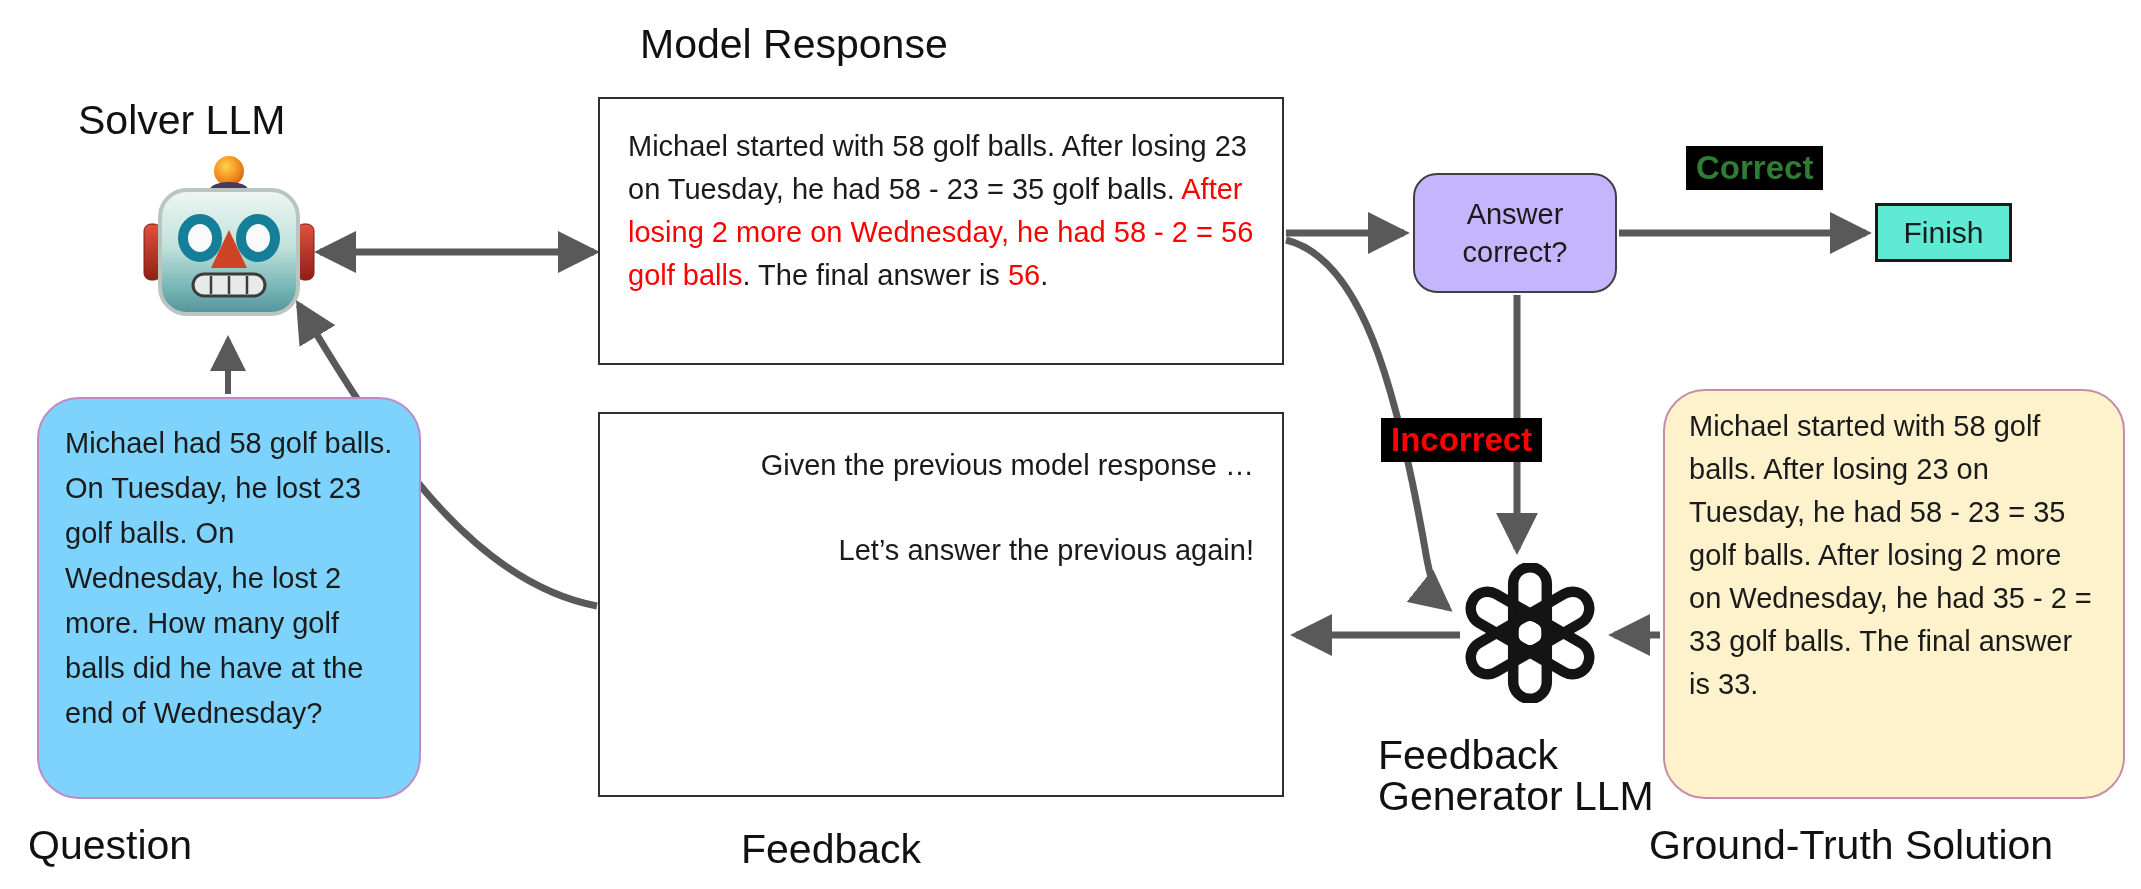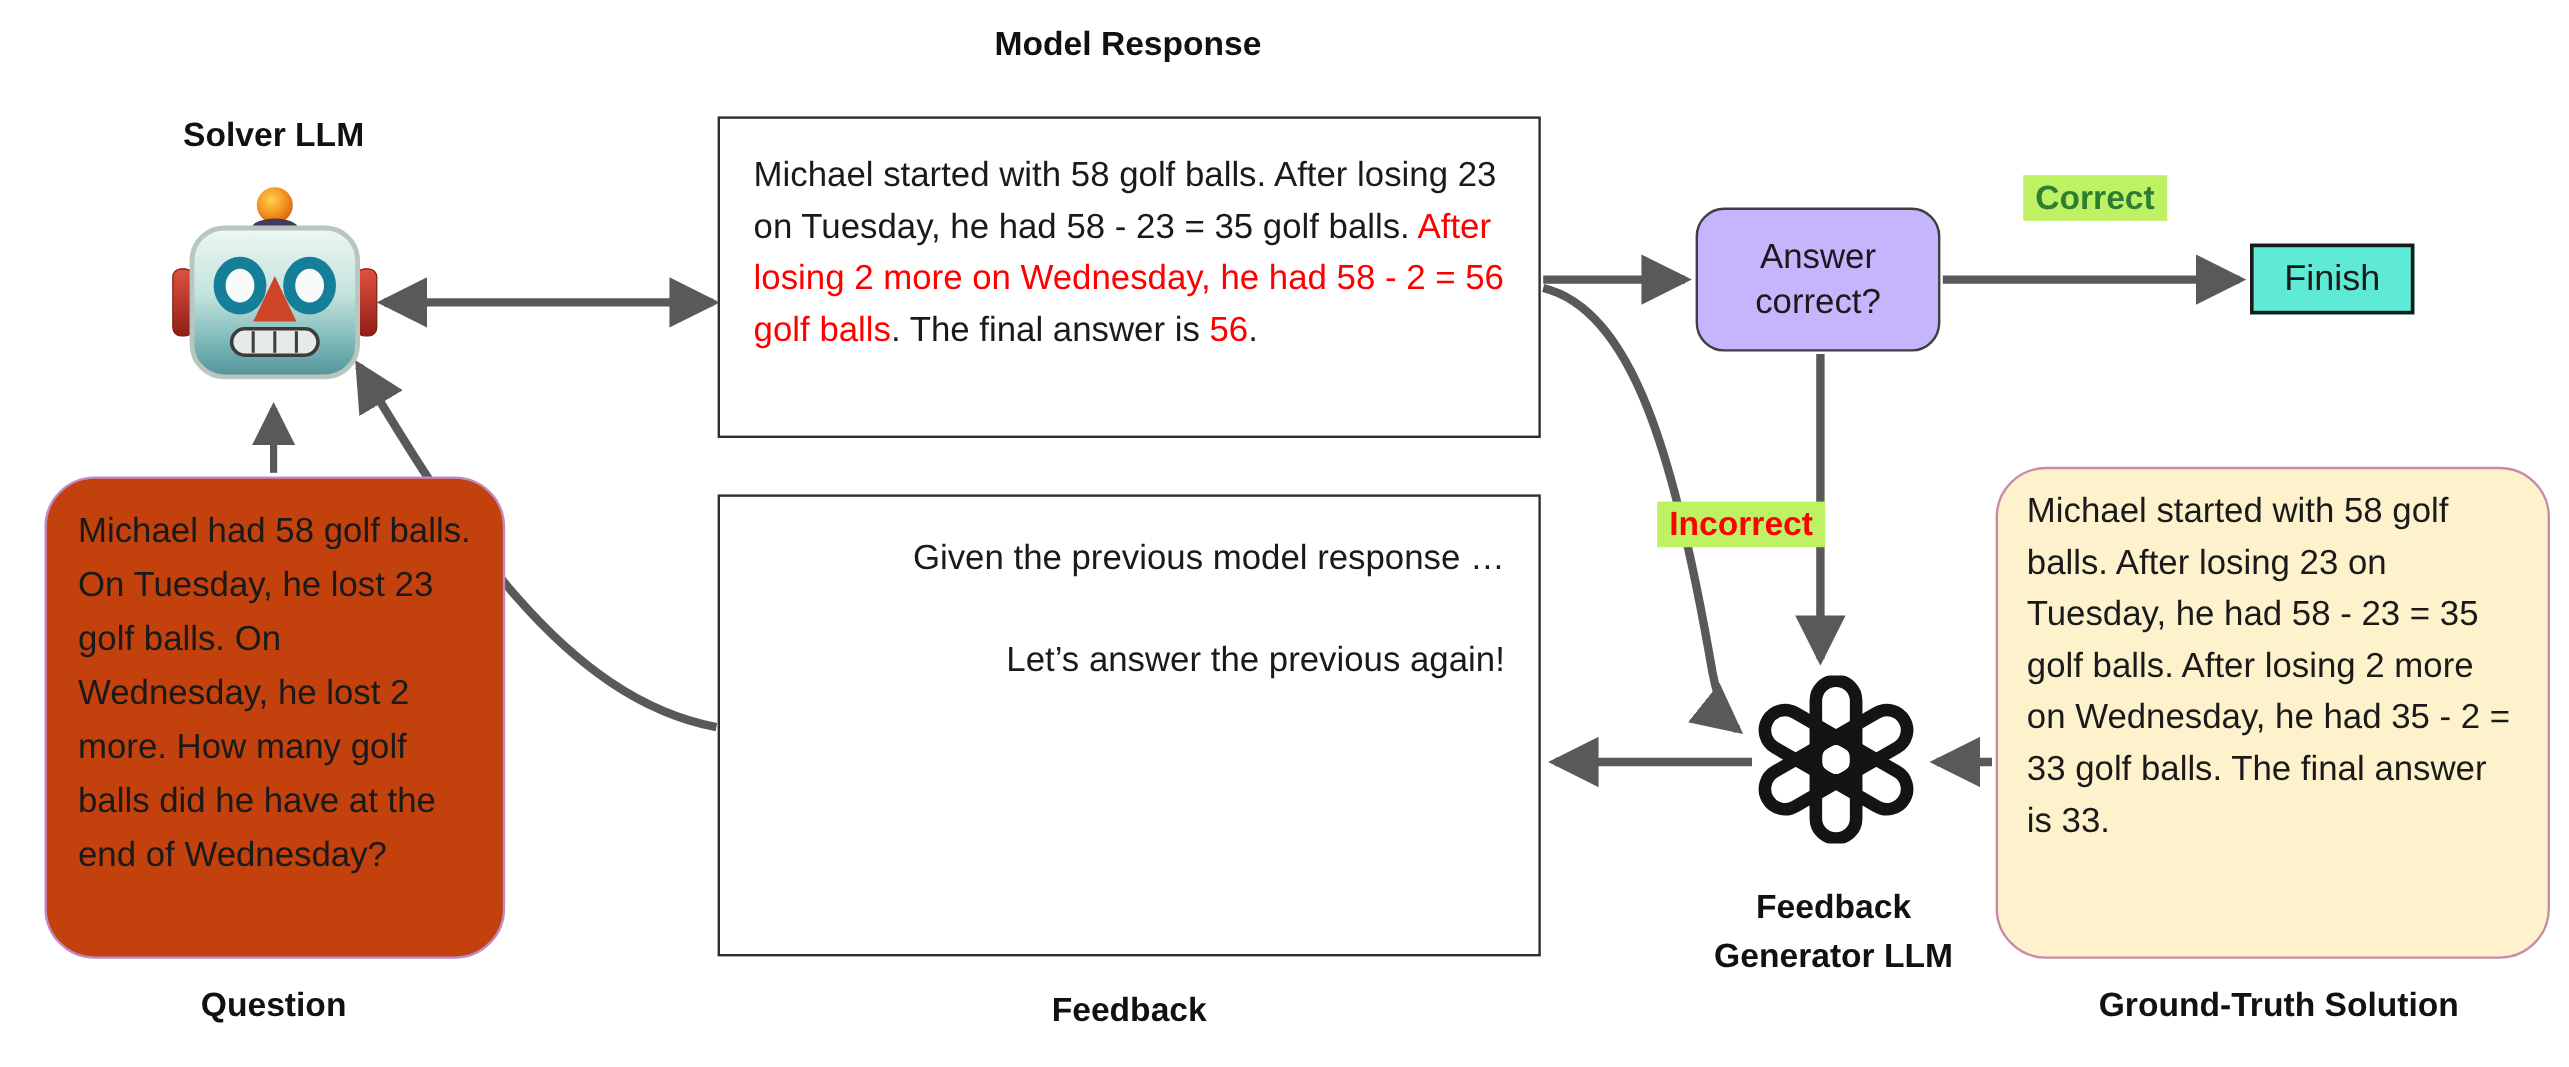--- a/index.html
+++ b/index.html
@@ -2,45 +2,45 @@
 <html><head>
 <meta charset="utf-8">
 <style>
   html,body{margin:0;padding:0;}
   body{
     width:2141px;height:889px;position:relative;background:#ffffff;
     font-family:"Liberation Sans","DejaVu Sans",sans-serif;color:#1a1a1a;
     overflow:hidden;
   }
   .abs{position:absolute;}
-  .title{font-weight:bold;font-size:28px;color:#111;text-align:center;}
+  .title{font-weight:normal;font-size:41px;color:#111;}
   .boxtext{font-size:29px;line-height:43px;}
   
   .rectbox{
     background:#ffffff;border:2px solid #2f2f2f;box-sizing:border-box;
     padding:26px 28px;
   }
   
   .bubble{
     box-sizing:border-box;border:2px solid;border-radius:42px;
     padding:22px 26px;
   }
-  .q-bubble{background:#c2410c;border-color:#c08bc5;line-height:45px;}
+  .q-bubble{background:#7dd3fc;border-color:#c08bc5;line-height:45px;}
   .s-bubble{background:#fdf2cc;border-color:#c98ca7;padding:14px 24px;}
   .decision{
     background:#c4b5fd;border:2px solid #404040;border-radius:24px;
     box-sizing:border-box;display:flex;align-items:center;justify-content:center;
     text-align:center;font-size:29px;line-height:38px;
   }
   .finish{
     background:#5eead4;border:3px solid #1a1a1a;box-sizing:border-box;
     display:flex;align-items:center;justify-content:center;font-size:30px;
   }
   .edge-label{
-    font-weight:bold;font-size:28px;background:#bef264;padding:3px 10px;
+    font-weight:bold;font-size:33px;background:#000000;padding:3px 10px;
     display:inline-block;
   }
   .green{color:#2e7d32;}
   .redlbl{color:#ff0000;margin-top:16px;}
   .fb p{margin:0 0 42px 0;}
   .fb p:last-child{margin:0;}
   svg{display:block;}
 </style>
 </head>
 <body>

